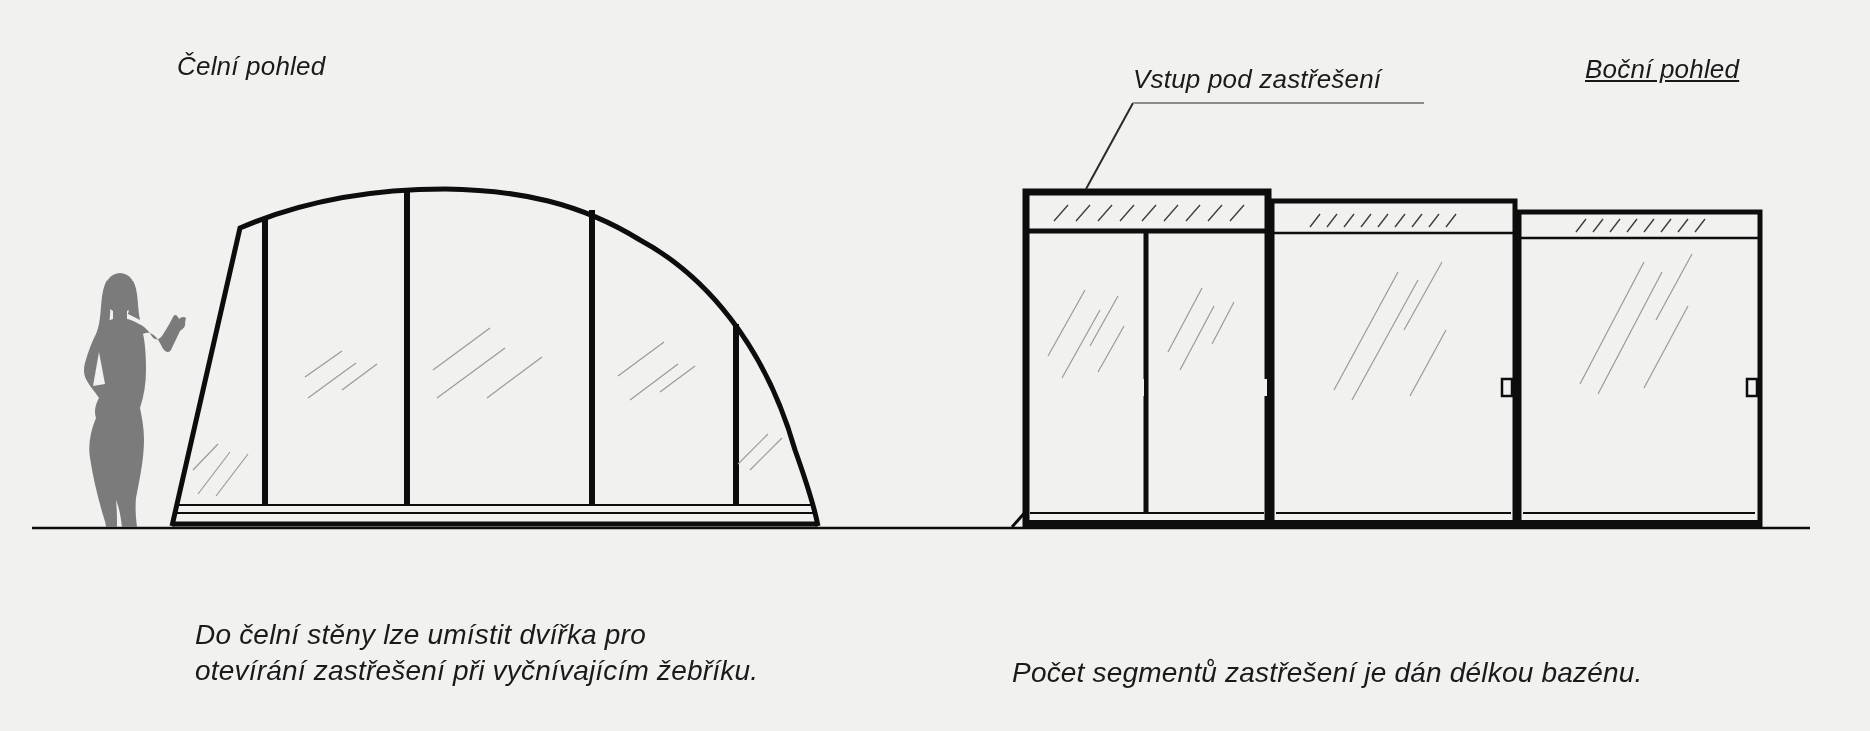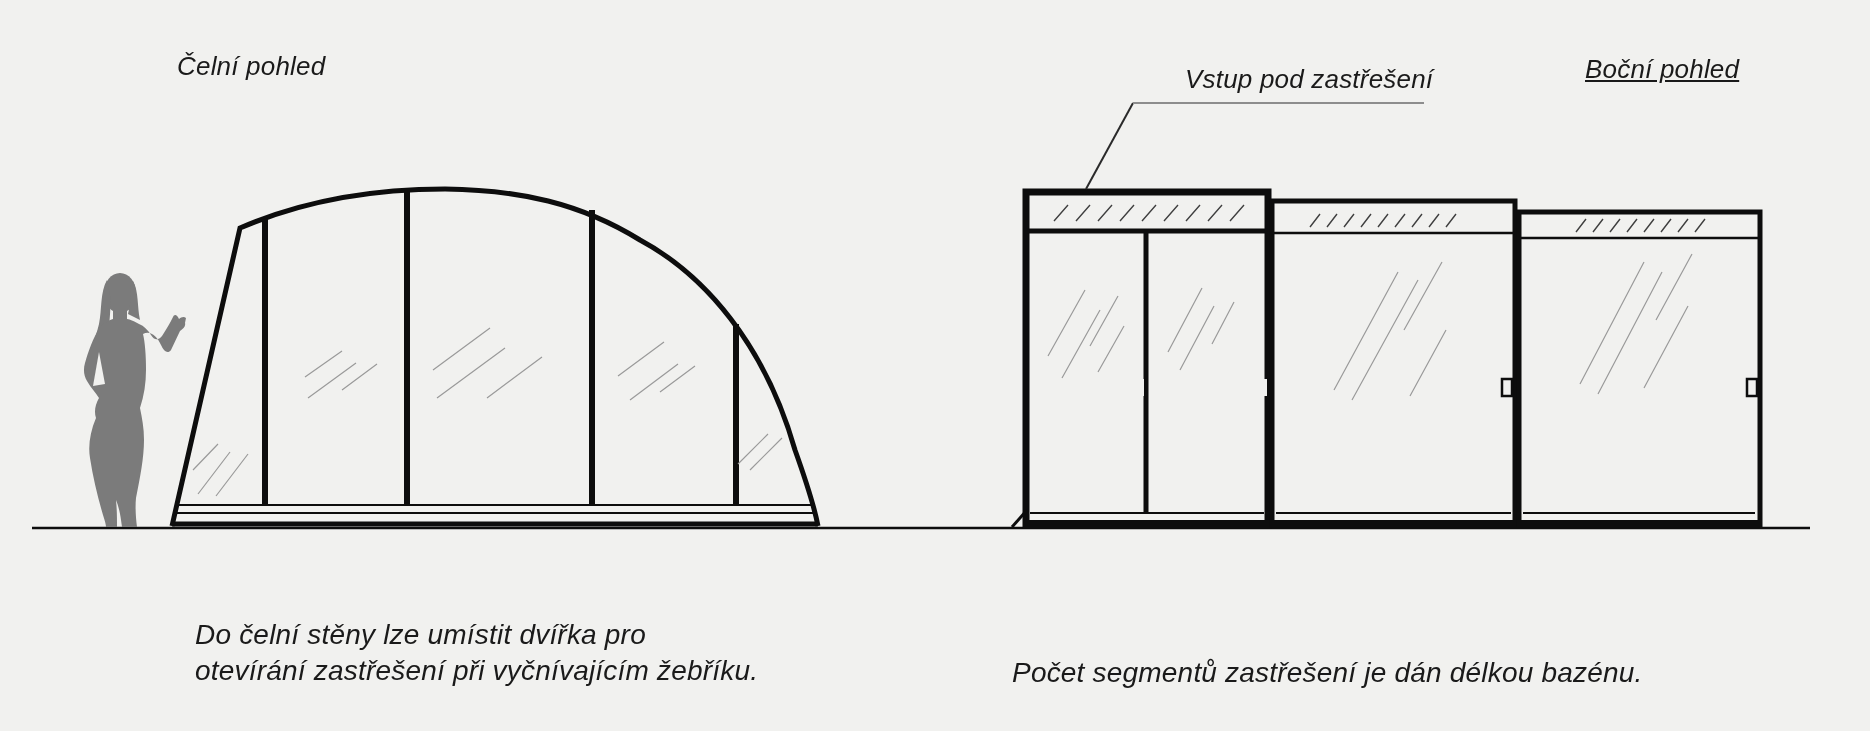--- a/index.html
+++ b/index.html
@@ -143,21 +143,21 @@
 
       <g>
         <line x1="1086" y1="189" x2="1133" y2="103" stroke="#2a2a2a" stroke-width="2"></line>
         <line x1="1133" y1="103" x2="1424" y2="103" stroke="var(--underline)" stroke-width="2"></line>
       </g>
     </g>
   </svg>
 
   <div class="label view-title" style="left:177px; top:51px;">Čelní pohled</div>
 
-  <div class="label view-title" style="left:1185px; top:64px;">Vstup pod zastřešení</div>
+  <div class="label view-title" style="left:1133px; top:64px;">Vstup pod zastřešení</div>
 
   <div class="label view-title" style="left:1585px; top:54px;text-decoration:underline;">Boční pohled</div>
 
   <div class="label caption" style="left:1012px; top:655px;">Počet segmentů zastřešení je dán délkou bazénu.</div>
 
   <div class="label caption" style="left:195px; top:617px;">
     <div>Do čelní stěny lze umístit dvířka pro</div>
     <div>otevírání zastřešení při vyčnívajícím žebříku.</div>
   </div>
 

